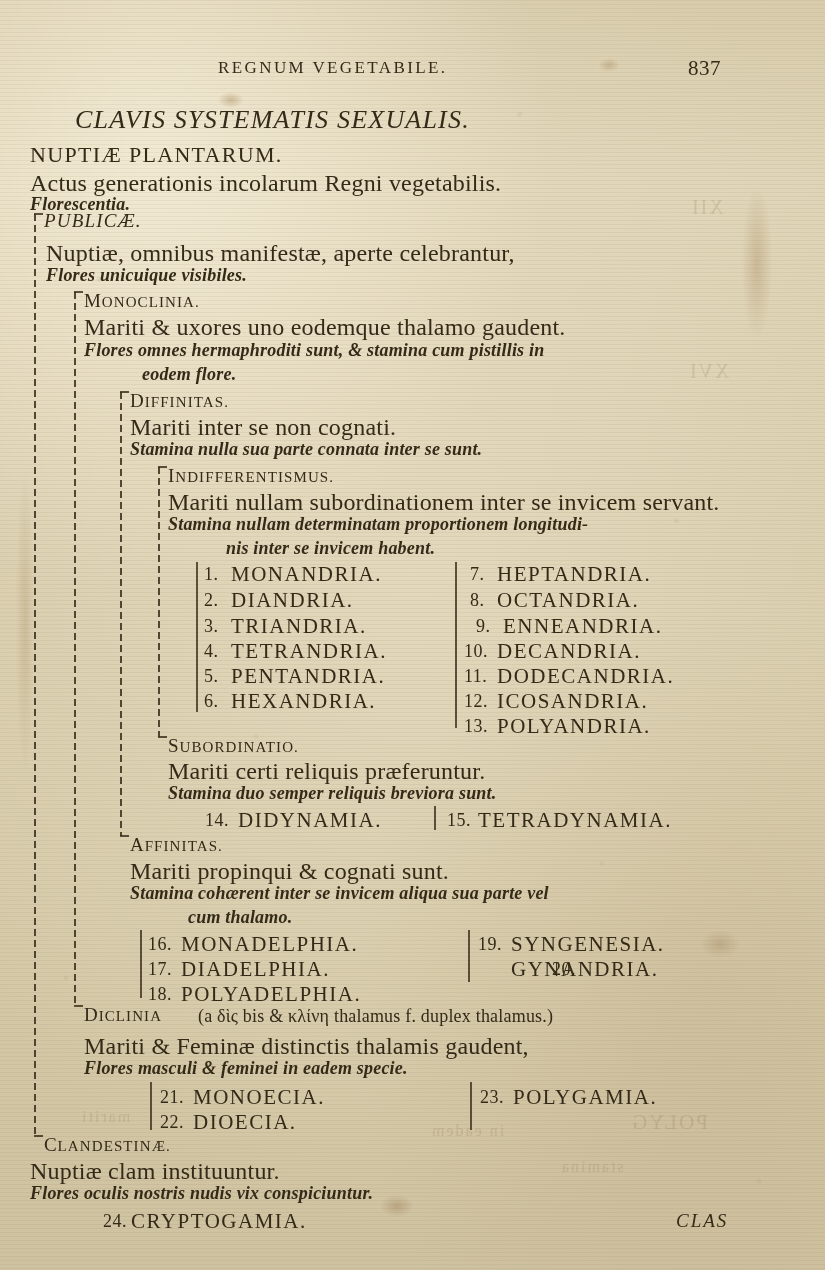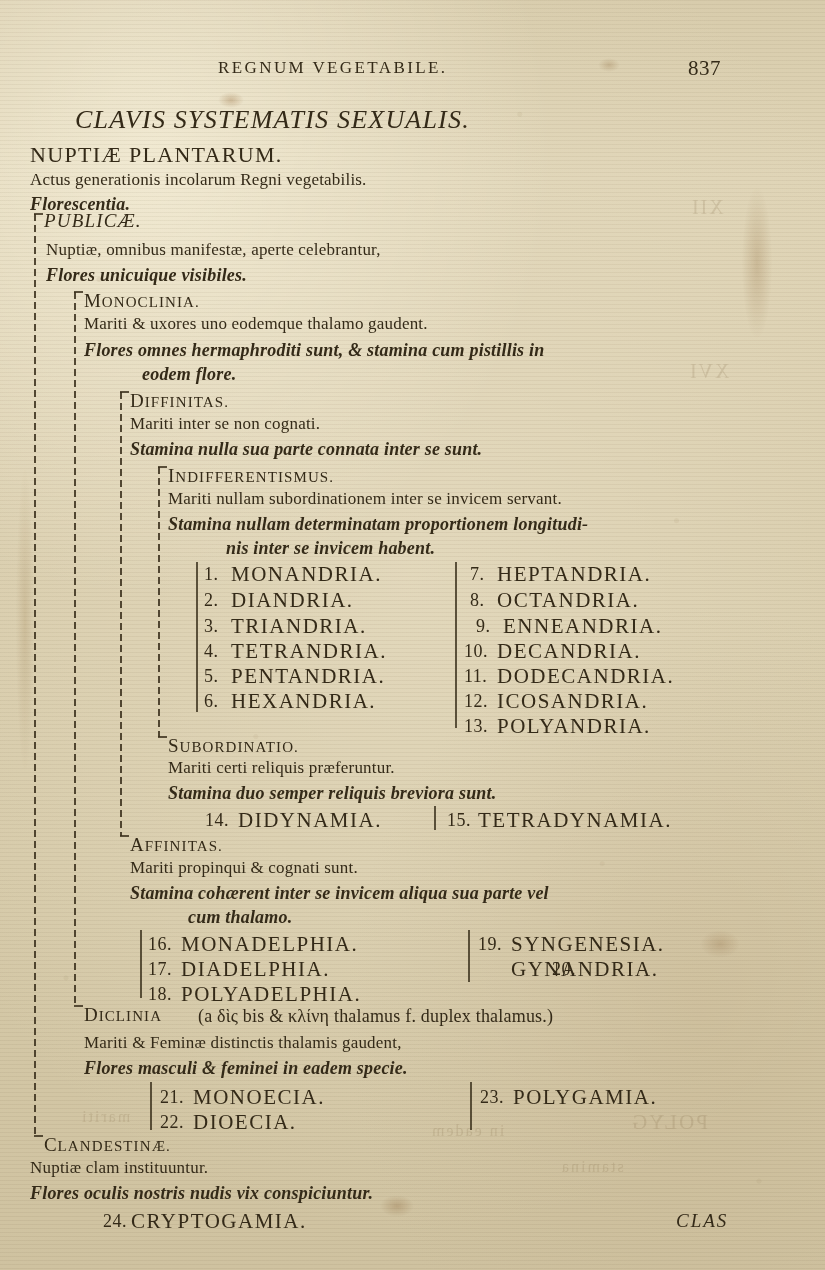--- a/index.html
+++ b/index.html
@@ -53,21 +53,21 @@
   .ln{position:absolute;white-space:nowrap;}
   .rom{font-family:"Liberation Serif",serif;}
   .hdr{
     font-size:17px;letter-spacing:2.4px;
   }
   .pgno{font-size:21px;letter-spacing:.5px;}
   .title{
     font-style:italic;font-size:26px;letter-spacing:1.2px;
   }
   .h1{font-size:22px;letter-spacing:1.3px;}
-  .body{font-size:17px;letter-spacing:.2px;}
+  .body{font-size:24px;letter-spacing:.2px;}
   .desc{font-size:18px;font-style:italic;font-weight:bold;letter-spacing:.2px;}
   .sc{font-size:19px;letter-spacing:.9px;}
   .sc .small{font-size:15px;letter-spacing:1.1px;}
   .cls{font-size:21px;letter-spacing:1.5px;}
   .clsnum{font-size:18px;letter-spacing:.5px;}
   .catch{font-style:italic;font-size:19px;letter-spacing:2px;}
   
   .vrule{
     position:absolute;width:2px;
     background-image:repeating-linear-gradient(180deg,

